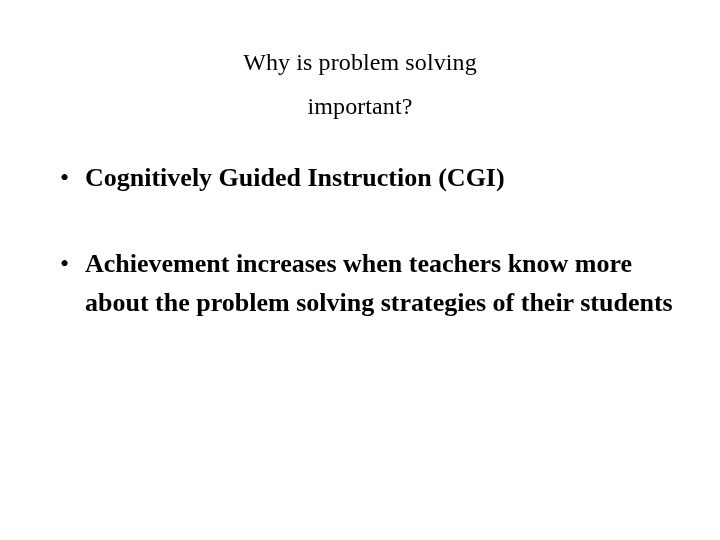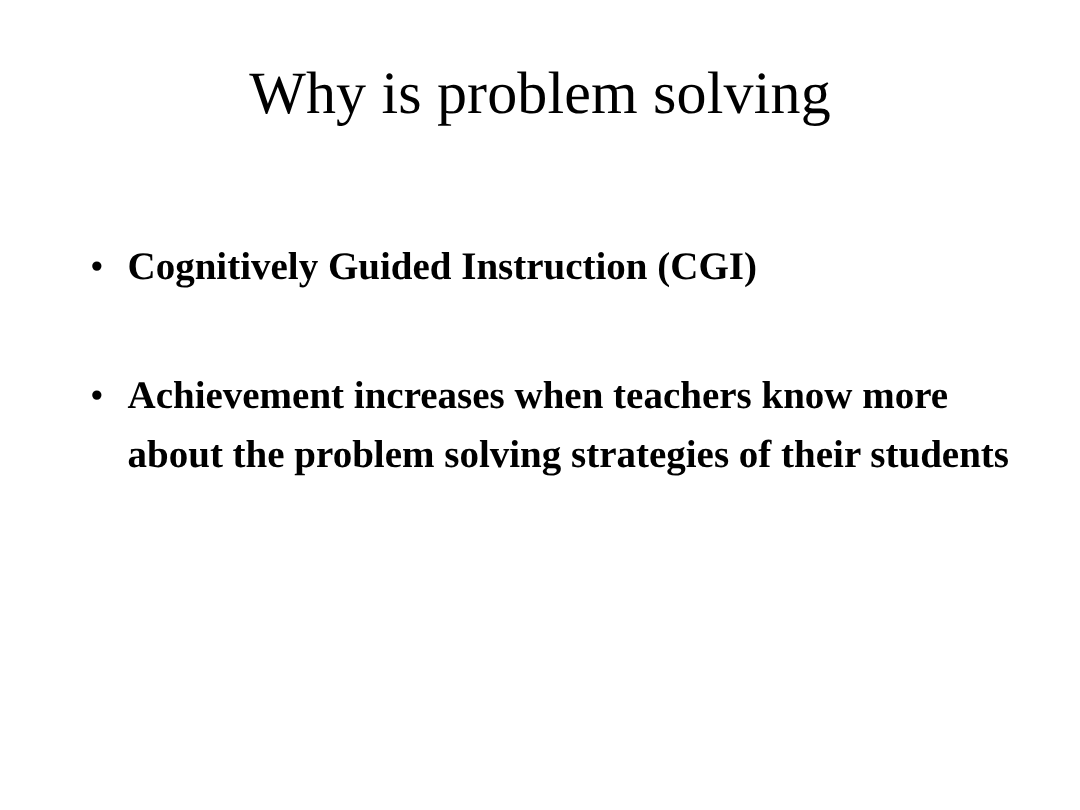--- a/index.html
+++ b/index.html
@@ -27,21 +27,21 @@
   
   .title-block {
     position: absolute;
     left: 36px;
     top: 40px;
     width: 648px;
     text-align: center;
   }
   .title-line {
     font-family: "Liberation Serif", "DejaVu Serif", serif;
-    font-size: 40px;
+    font-size: 24px;
     line-height: 44px;
     font-weight: 400;
     color: #000000;
     letter-spacing: 0.1px;
     white-space: nowrap;
   }
 
   
   .body-block {
     position: absolute;
@@ -81,20 +81,21 @@
     height: 47px;
   }
 </style>
 </head>
 <body>
 
 <div class="slide">
 
   <div class="title-block">
     <div class="title-line">Why is problem solving</div>
+    <div class="title-line">important?</div>
   </div>
 
   <div class="body-block">
 
     <div class="bullet-item">
       <span class="bullet-marker">•</span>
       <span class="bullet-text">Cognitively Guided Instruction (CGI)</span>
     </div>
 
     <div class="bullet-spacer"></div>

